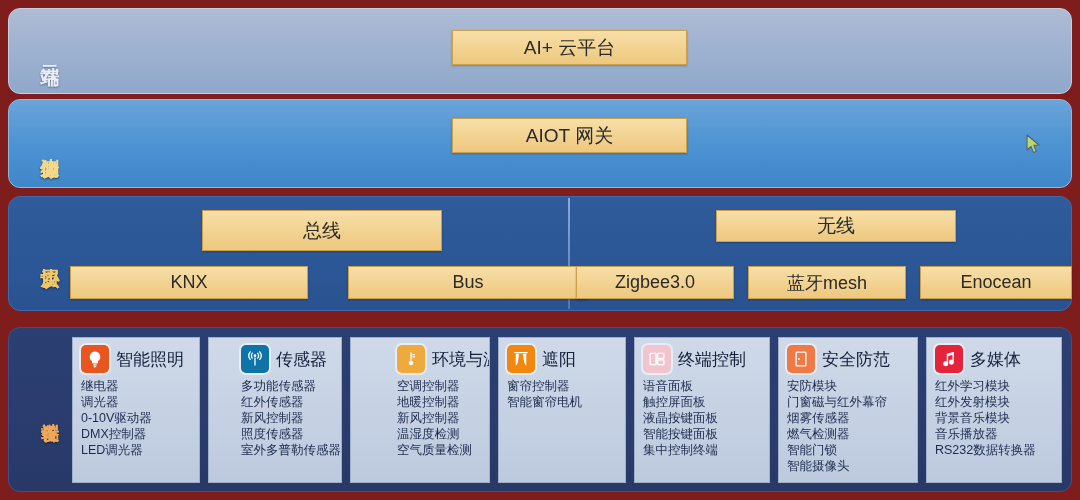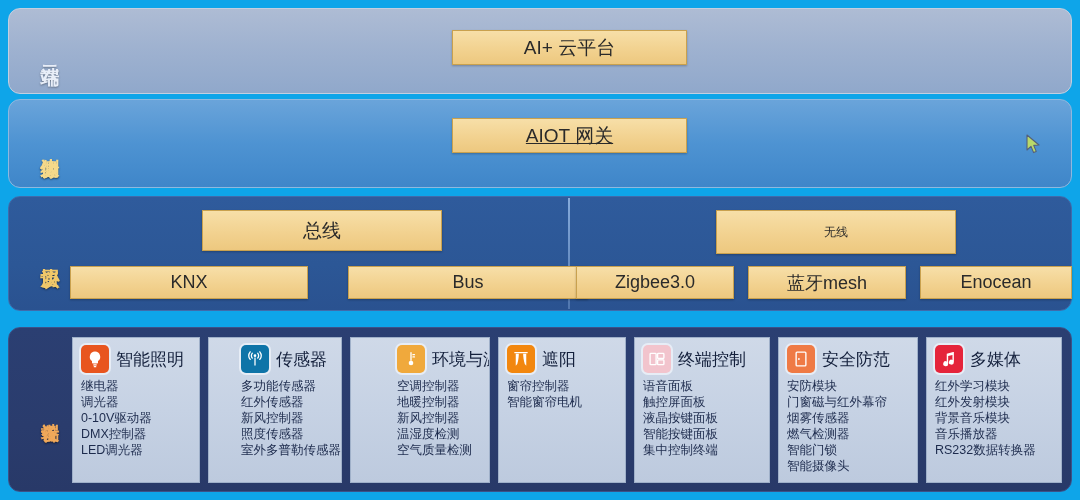--- a/index.html
+++ b/index.html
@@ -10,21 +10,21 @@
   body {
     width: 1080px;
     height: 500px;
     font-family: "Liberation Sans", "DejaVu Sans", sans-serif;
     overflow: hidden;
   }
   #stage {
     position: relative;
     width: 1080px;
     height: 500px;
-    background: #0ea5e9;
+    background: #7f1d1d;
   }
 
   
   .layer {
     position: absolute;
     left: 8px;
     right: 8px;
     border-radius: 12px;
     box-sizing: border-box;
     overflow: hidden;
@@ -92,25 +92,25 @@
     display: flex;
     align-items: center;
     justify-content: center;
     color: #2a2a2a;
     font-size: 19px;
     box-sizing: border-box;
     box-shadow: 0 1px 2px rgba(0,0,0,.25);
   }
 
   #cloud-platform-box { left: 452px; top: 30px; width: 235px; height: 35px; }
-  #aiot-gateway-box   { left: 452px; top: 118px; width: 235px; height: 35px; text-decoration: underline; }
+  #aiot-gateway-box   { left: 452px; top: 118px; width: 235px; height: 35px; }
 
   
   #bus-group-box      { left: 202px; top: 210px; width: 240px; height: 41px; font-size: 19px; }
-  #wireless-group-box { left: 716px; top: 210px; width: 240px; height: 44px; font-size: 12px; }
+  #wireless-group-box { left: 716px; top: 210px; width: 240px; height: 32px; font-size: 19px; }
 
   
   .proto-item { height: 33px; top: 266px; font-size: 18px; }
   #proto-knx      { left: 70px;  width: 238px; }
   #proto-bus      { left: 320px; width: 240px; margin-left: 28px; }
   #proto-zigbee   { left: 576px; width: 158px; }
   #proto-ble      { left: 748px; width: 158px; }
   #proto-enocean  { left: 920px; width: 152px; }
 
   

